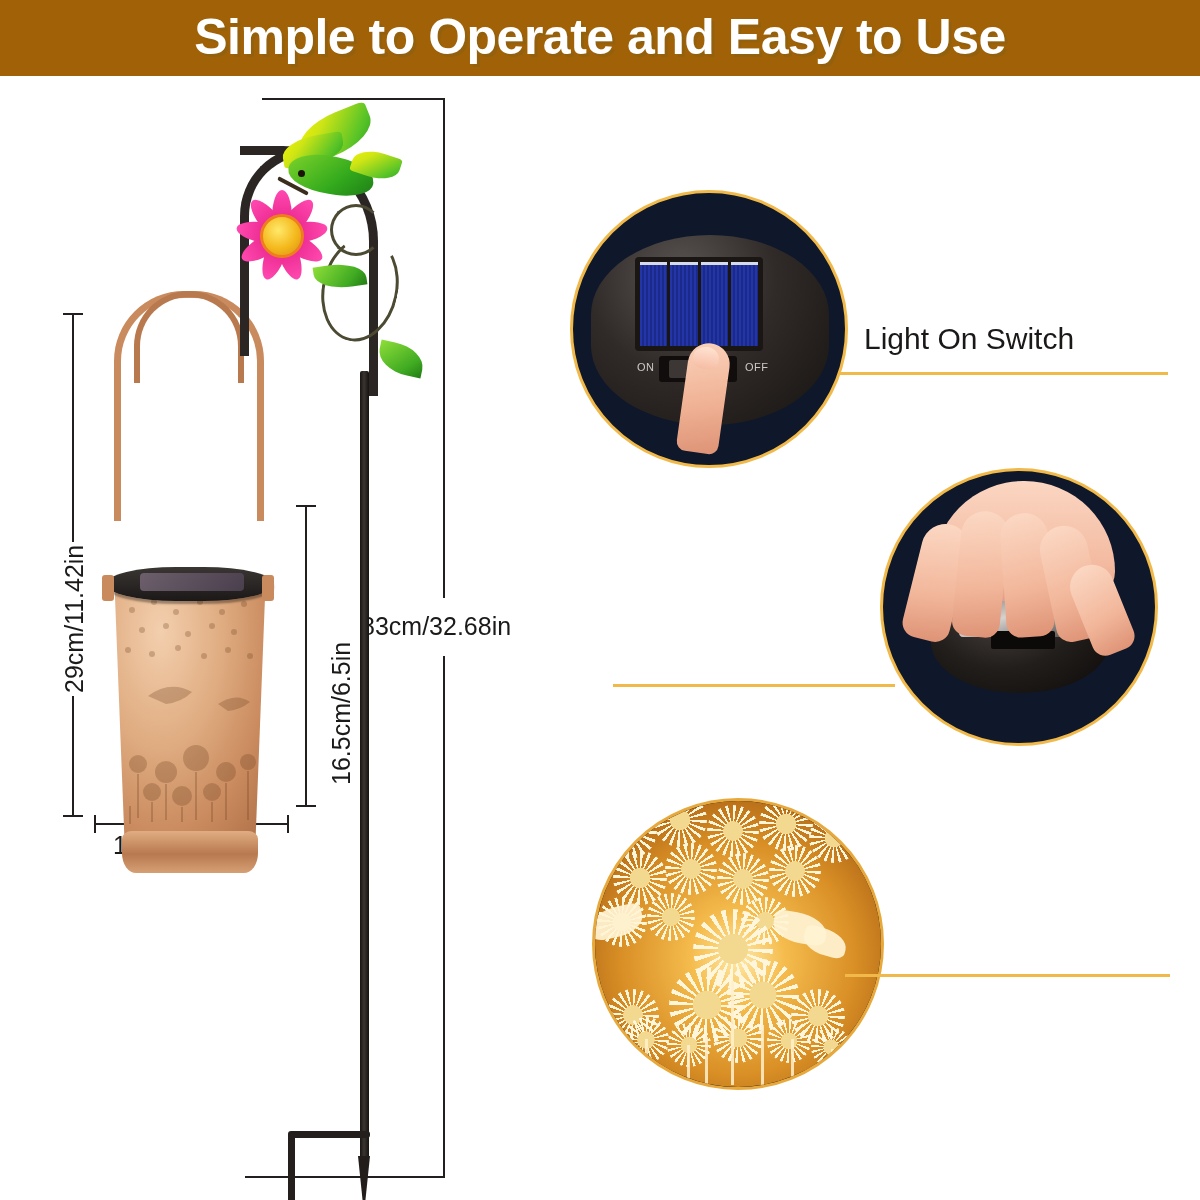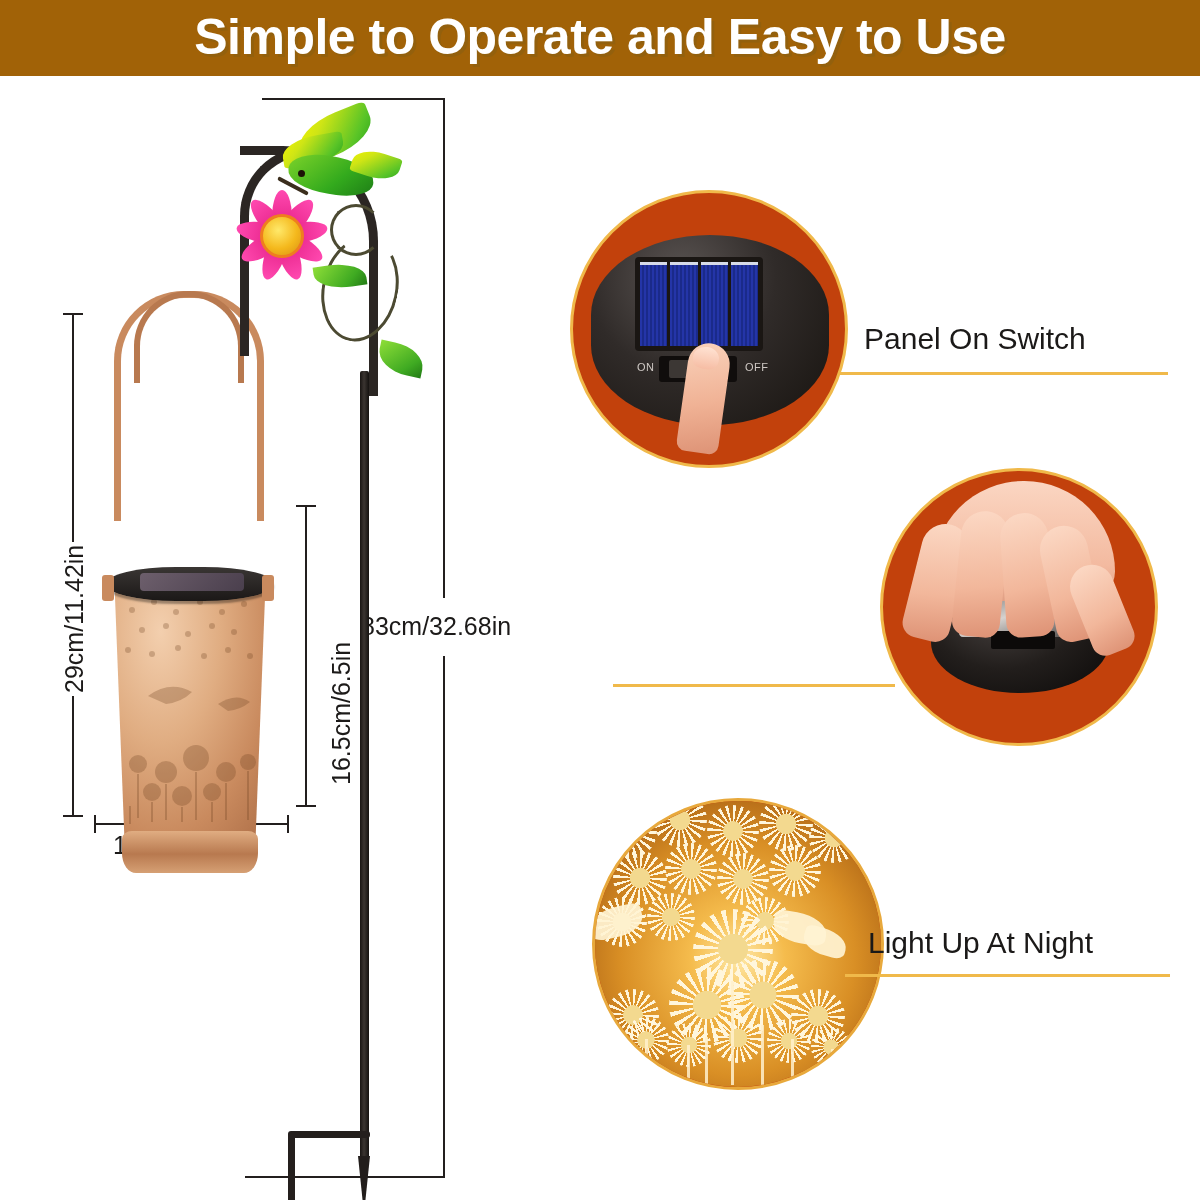--- a/index.html
+++ b/index.html
@@ -264,21 +264,21 @@
     border: 3px solid #4a4a2d;
     border-radius: 50%;
     background: transparent;
   }
 
   
   .callout-circle {
     position: absolute;
     border-radius: 50%;
     border: 3px solid #f0b94a;
-    background: #c2410c;
+    background: #0f172a;
     overflow: hidden;
   }
   .callout-label {
     position: absolute;
     color: #1b1918;
     font-size: 30px;
     font-family: "Liberation Sans", sans-serif;
     white-space: nowrap;
   }
   .callout-underline {
@@ -602,21 +602,21 @@
       <div class="pv-cell"></div>
     </div>
     <div class="sw-text" style="left:64px; top:168px;">ON</div>
     <div class="sw-text" style="left:172px; top:168px;">OFF</div>
     <div id="c1-switch">
       <div id="c1-switch-knob"></div>
     </div>
     <div id="c1-finger"></div>
     <div id="c1-nail"></div>
   </div>
-  <div class="callout-label" style="left:864px; top:322px;">Panel On Switch</div>
+  <div class="callout-label" style="left:864px; top:322px;">Light On Switch</div>
   <div class="callout-underline" style="left:838px; top:372px; width:330px;"></div>
 
   <div class="callout-circle" id="c2">
     <div id="c2-disc-side"></div>
     <div id="c2-disc"></div>
     <div id="c2-glass"></div>
     <div id="c2-sw"></div>
     <div id="c2-palm"></div>
     <div class="c2-finger" style="left:30px; top:52px; width:48px; height:118px; transform:rotate(14deg);"></div>
     <div class="c2-finger" style="left:74px; top:40px; width:48px; height:126px; transform:rotate(6deg);"></div>
@@ -658,16 +658,15 @@
     <div class="sun" style="left:216px;top:226px; width:40px; height:40px;"></div>
 
     <div class="stem" style="left:136px; top:180px; height:104px;"></div>
     <div class="stem" style="left:166px; top:224px; height:62px;"></div>
     <div class="stem" style="left:110px; top:236px; height:50px;"></div>
     <div class="stem" style="left:50px;  top:238px; height:48px;"></div>
     <div class="stem" style="left:92px;  top:244px; height:42px;"></div>
     <div class="stem" style="left:196px; top:238px; height:48px;"></div>
     <div class="stem" style="left:236px; top:248px; height:38px;"></div>
   </div>
-  <div class="callout-label" style="left:868px; top:926px;">Light Up At Night</div>
   <div class="callout-underline" style="left:845px; top:974px; width:325px;"></div>
 
 </div>
 
 </body></html>

